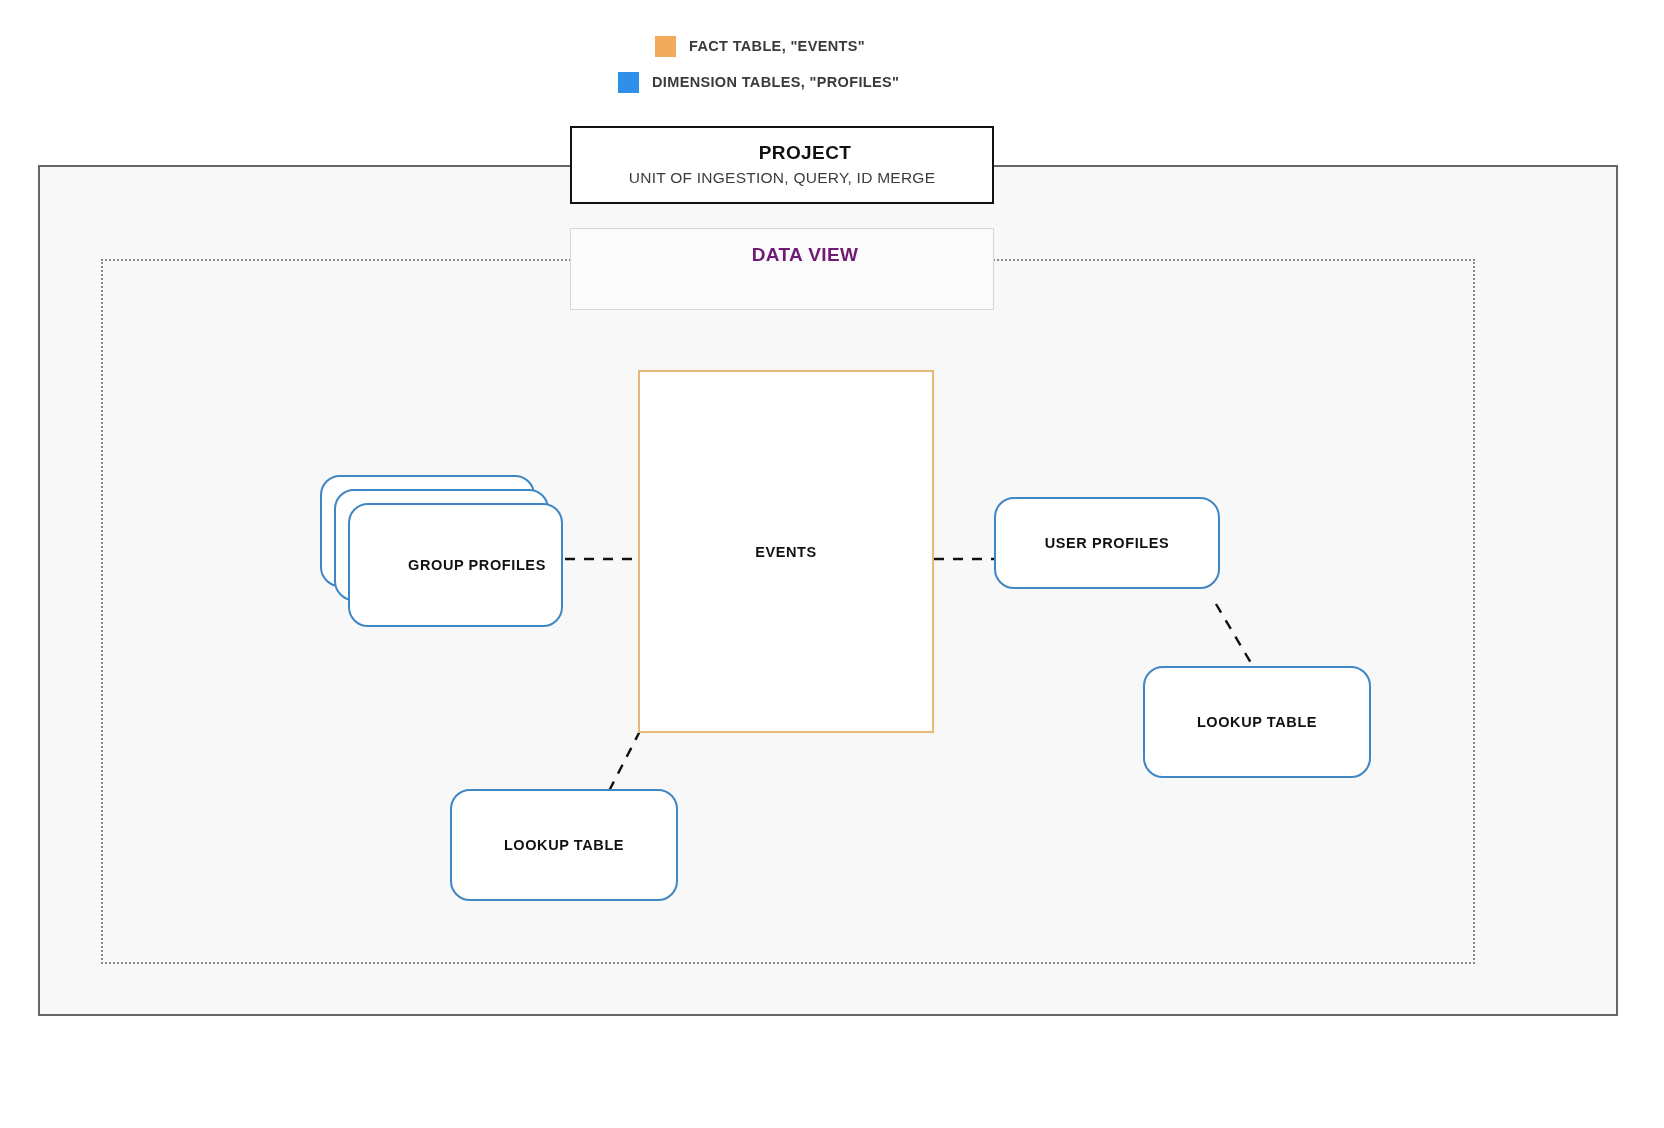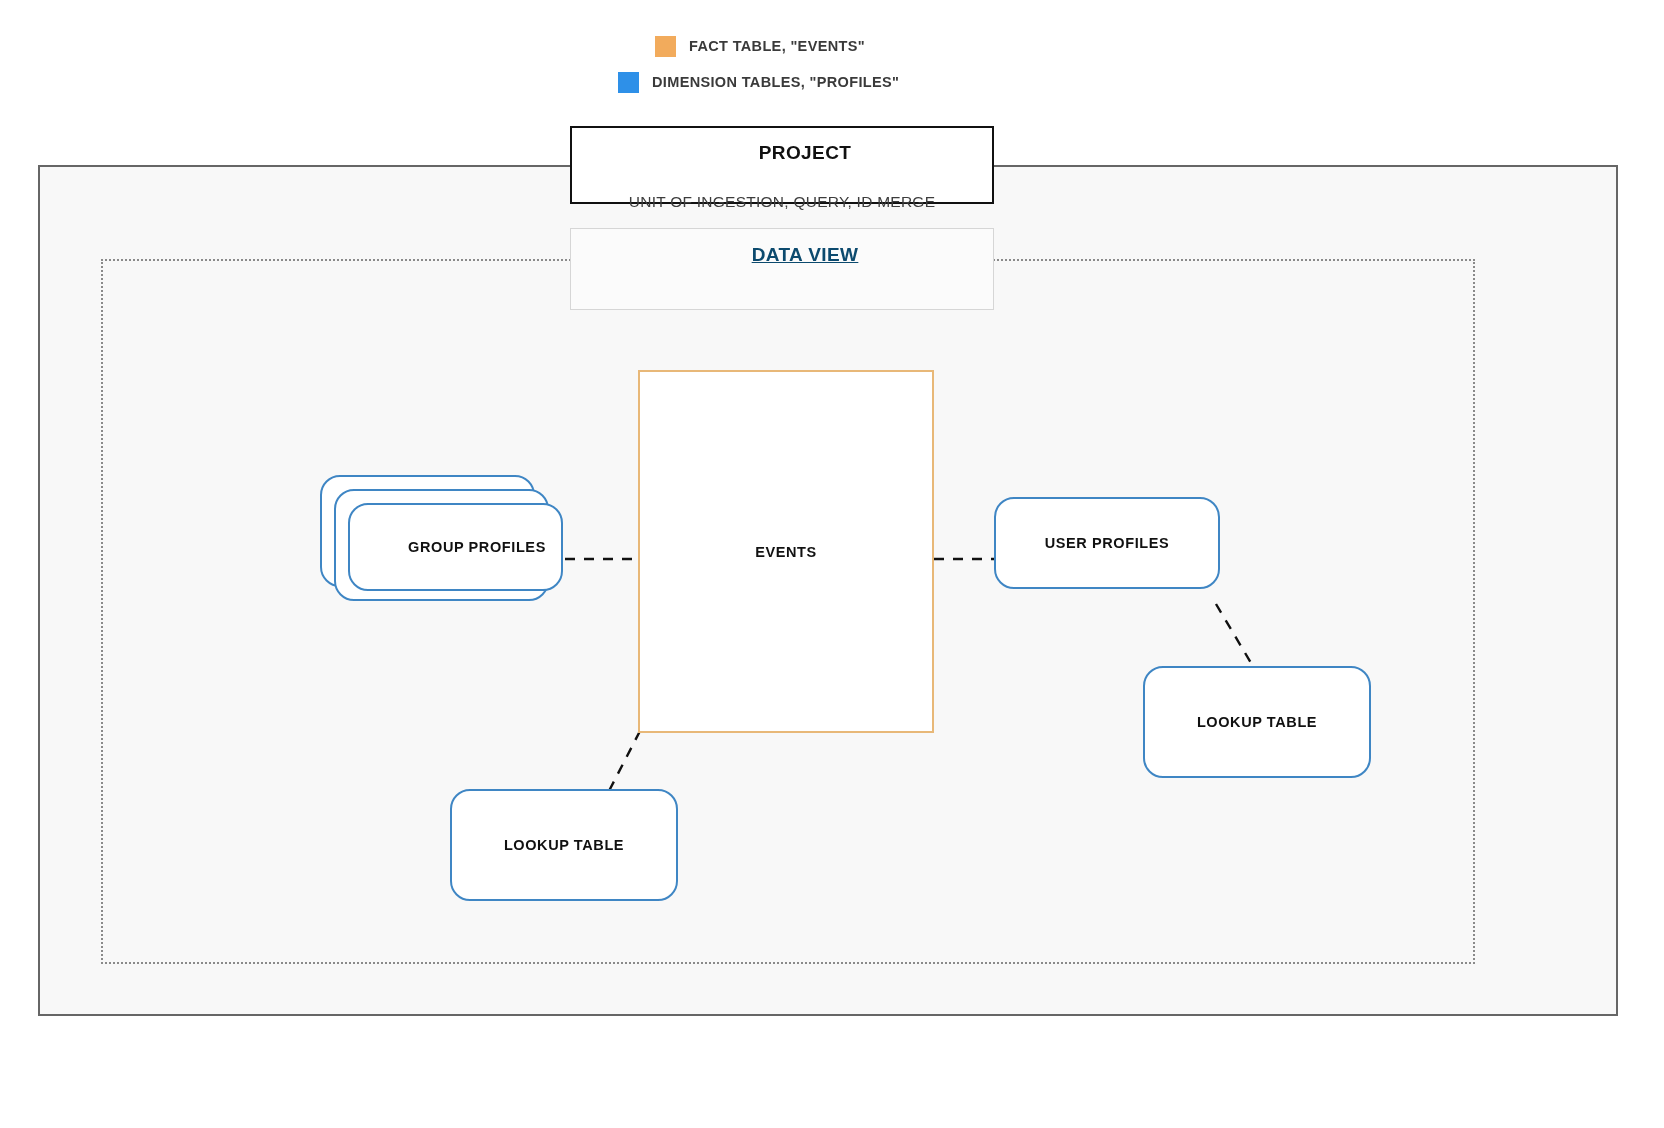--- a/index.html
+++ b/index.html
@@ -102,23 +102,22 @@
     color: #111111;
     line-height: 24px;
     margin-left: 46px;
   }
   .card-sub {
     font-size: 15.5px;
     font-weight: normal;
     letter-spacing: 0.25px;
     color: #3c3c3c;
     line-height: 26px;
-    margin-top: 24px;
-  }
-  .dataview-card .card-title { color: #0c4a6e; text-decoration: underline; }
+  }
+  .dataview-card .card-title { color: #701a75; }
   .dataview-card .card-sub { color: #b6b6b6; }
 
   
   .fact-box {
     position: absolute;
     left: 638px;
     top: 370px;
     width: 296px;
     height: 363px;
     background: #ffffff;
@@ -157,21 +156,21 @@
     position: absolute;
     box-sizing: border-box;
     background: #ffffff;
     border: 2.5px solid #3f86c4;
     border-radius: 20px;
   }
 
   
   .grp-s2 { left: 320px; top: 475px; width: 215px; height: 112px; }
   .grp-s1 { left: 334px; top: 489px; width: 215px; height: 112px; }
-  .grp-top { left: 348px; top: 503px; width: 215px; height: 88px; padding-left: 43px; }
+  .grp-top { left: 348px; top: 503px; width: 215px; height: 124px; padding-left: 43px; }
 
   .user-profiles { left: 994px; top: 497px; width: 226px; height: 92px; }
   .lookup-right  { left: 1143px; top: 666px; width: 228px; height: 112px; }
   .lookup-left   { left: 450px;  top: 789px; width: 228px; height: 112px; }
 
   
   .connectors {
     position: absolute;
     left: 0;
     top: 0;

